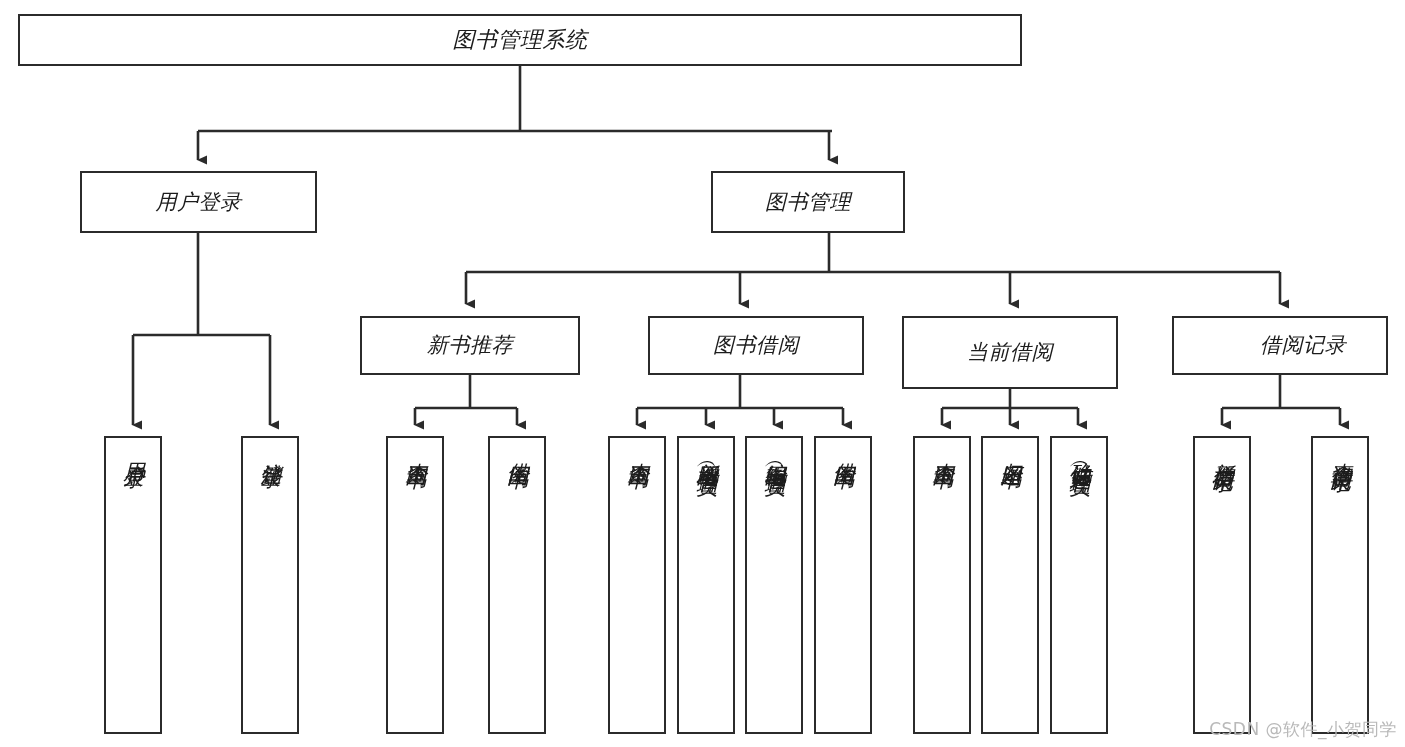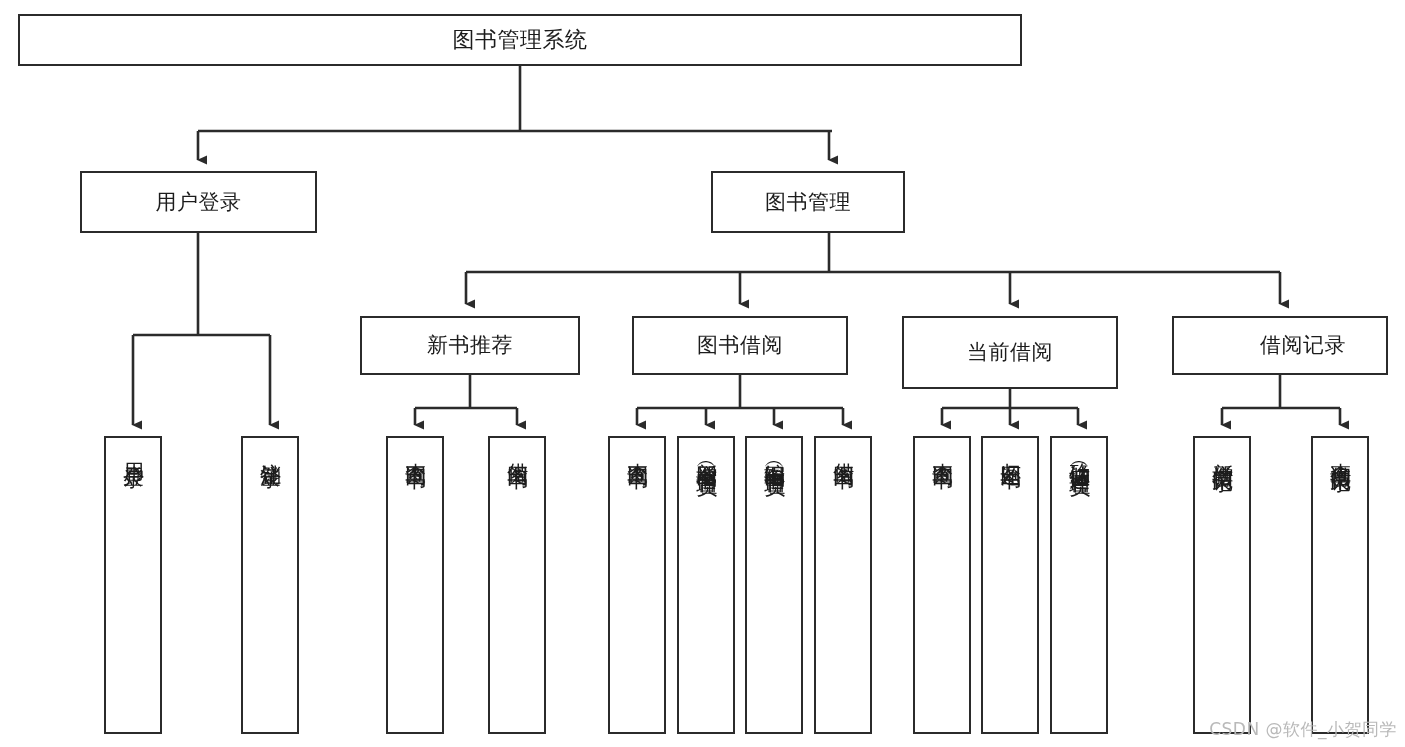--- a/index.html
+++ b/index.html
@@ -32,20 +32,21 @@
     border: 2px solid #2b2b2b;
     display: flex;
     align-items: center;
     justify-content: center;
     color: #1c1c1c;
   }
   .node .label {
     text-align: left;
     line-height: 1.25;
     letter-spacing: 0.5px;
+    font-style: italic;
   }
   .node.horizontal .label {
     font-size: 21px;
   }
   .node.root .label {
     font-size: 22px;
   }
   .node.vertical {
     align-items: flex-start;
     padding-top: 8px;
@@ -132,21 +133,21 @@
   </div>
 
   <div class="node horizontal" style="left:711px; top:171px; width:194px; height:62px;">
     <span class="label">图书管理</span>
   </div>
 
   <div class="node horizontal" style="left:360px; top:316px; width:220px; height:59px;">
     <span class="label">新书推荐</span>
   </div>
 
-  <div class="node horizontal" style="left:632px; top:316px; width:216px; height:59px;">
+  <div class="node horizontal" style="left:648px; top:316px; width:216px; height:59px;">
     <span class="label">图书借阅</span>
   </div>
 
   <div class="node horizontal" style="left:902px; top:316px; width:216px; height:73px;">
     <span class="label">当前借阅</span>
   </div>
 
   <div class="node horizontal" style="left:1172px; top:316px; width:216px; height:59px;padding-left:46px;">
     <span class="label">借阅记录</span>
   </div>

